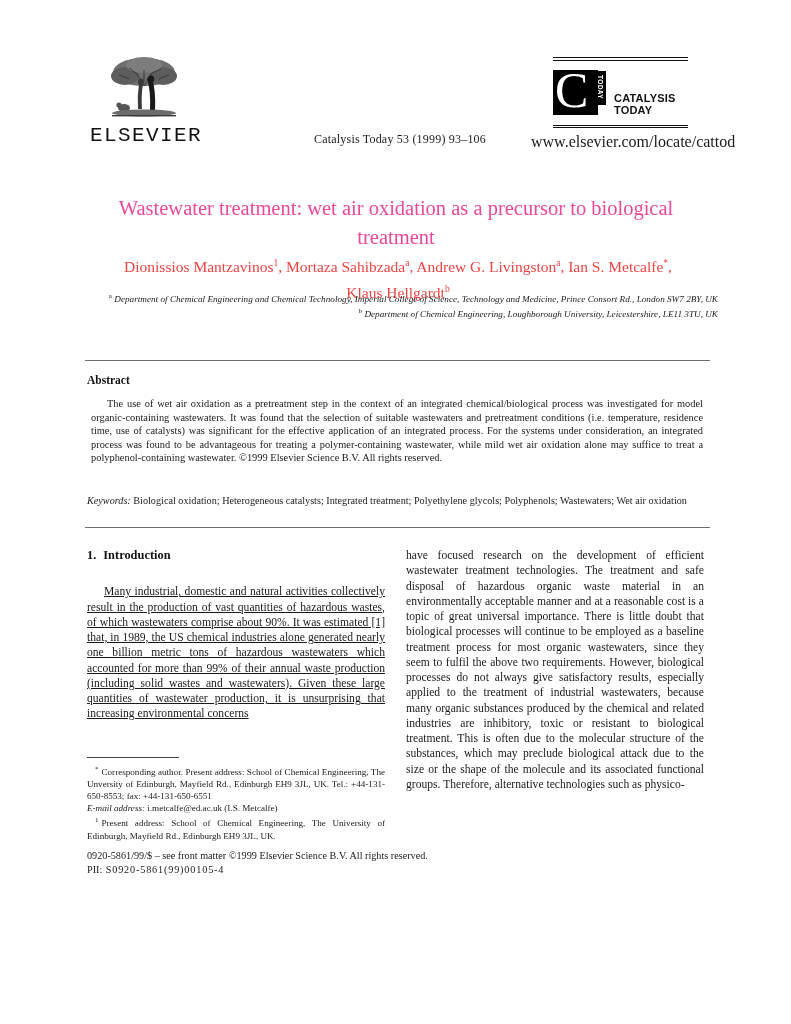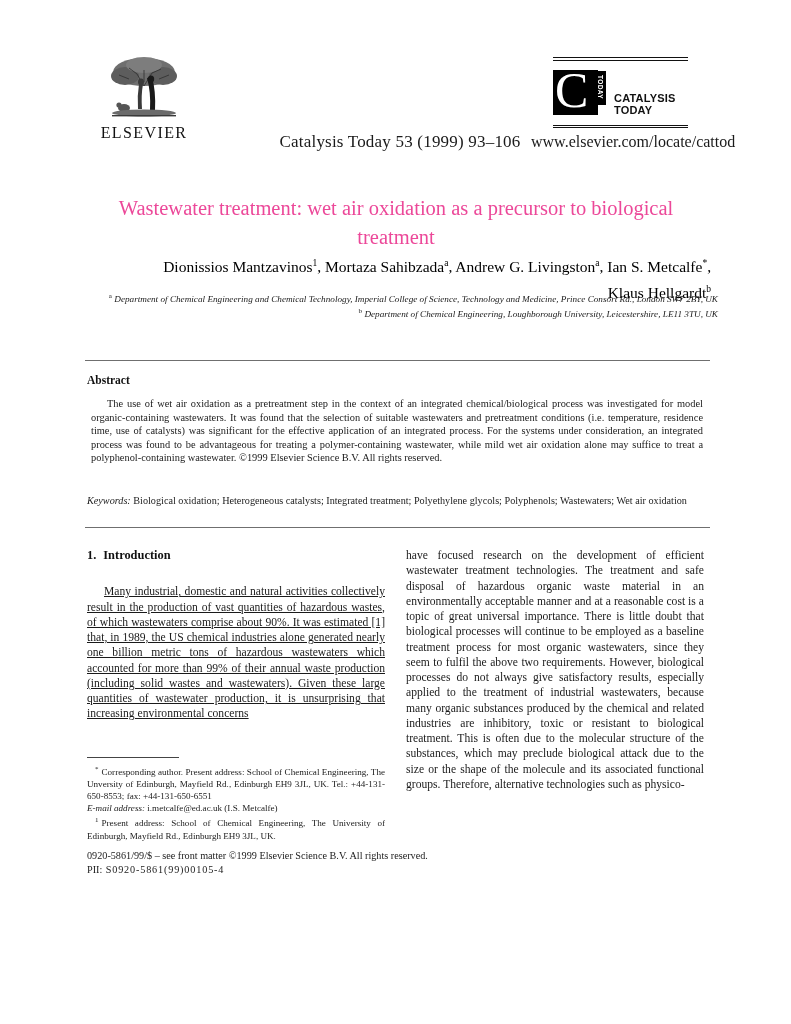--- a/index.html
+++ b/index.html
@@ -36,34 +36,34 @@
     left: 5px;
     top: 0;
     width: 108px;
     text-align: center;
   }
   .elsevier-tree {
     display: block;
     margin: 0 auto;
   }
   .elsevier-word {
-    font-family: Liberation Serif, serif;
-    font-size: 16px;
+    font-family: Liberation Mono, monospace;
+    font-size: 21px;
     letter-spacing: 1.4px;
     color: #111;
     margin-top: 1px;
     line-height: 1.05;
   }
   .journal-ref {
     position: absolute;
     left: 165px;
     top: 80px;
     width: 300px;
     text-align: center;
-    font-size: 17px;
+    font-size: 12px;
     color: #1a1a1a;
     letter-spacing: .2px;
   }
   .ct-block {
     position: absolute;
     right: 0;
     top: 5px;
     width: 180px;
   }
   .ct-rule-top, .ct-rule-bottom {
@@ -140,24 +140,24 @@
     text-align: center;
     font-size: 20.5px;
     line-height: 29px;
     color: #ec4899;
   }
   .authors {
     position: absolute;
     left: 85px;
     top: 252px;
     width: 626px;
-    text-align: right;
+    text-align: center;
     font-size: 15.5px;
     line-height: 22px;
-    color: #000000;
+    color: #ef4444;
   }
   .authors sup { font-size: 9.5px; vertical-align: super; }
   .affiliations {
     position: absolute;
     left: 78px;
     top: 291px;
     width: 640px;
     text-align: right;
     font-style: italic;
     font-size: 9.2px;

